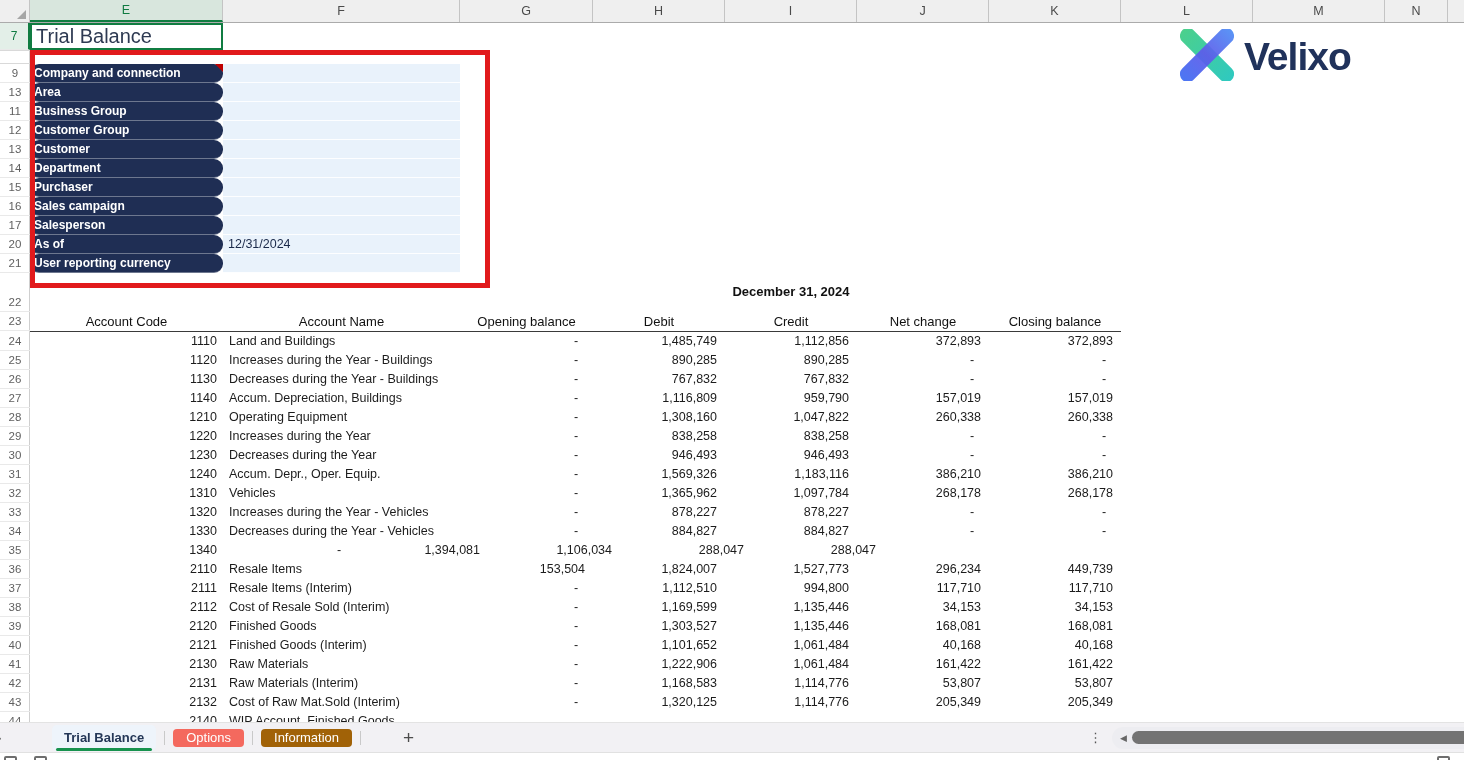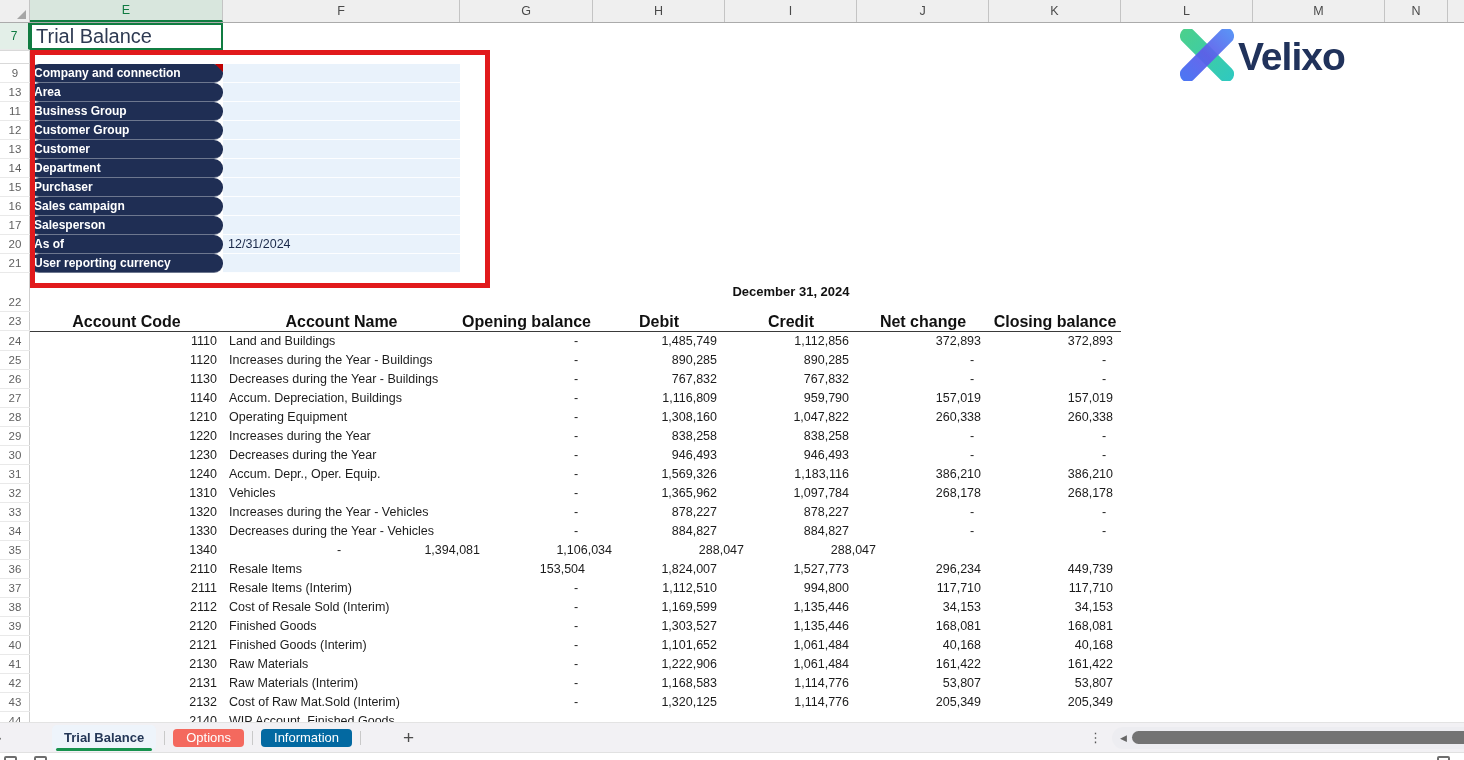--- a/index.html
+++ b/index.html
@@ -51,47 +51,47 @@
     line-height:18px; padding-left:4px; white-space:nowrap; overflow:hidden;
     border-bottom:1px solid rgba(255,255,255,0.35);border-radius:9px; }
   .param-value { width:237px; background:#E9F2FB; color:#1B2A4A; font-size:12.5px;
     line-height:18px; padding-left:5px; border-bottom:1px solid rgba(255,255,255,0.9); }
   .comment-tri { position:absolute; left:215px; top:64px; width:0; height:0; z-index:4;
     border-top:8px solid #C00000; border-left:8px solid transparent; }
   
   .dec-header { position:absolute; left:725px; top:284px; width:132px; height:17px;
     text-align:center; font-weight:bold; font-size:13px; color:#111; }
   .tbl-headrow { position:absolute; left:30px; top:312px; width:1091px; height:19px; display:flex; }
-  .th { font-weight:bold; font-size:16px; color:#111; text-align:center; line-height:19px;
+  .th { font-weight:normal; font-size:13px; color:#111; text-align:center; line-height:19px;
     white-space:nowrap; overflow:hidden; }
   .c-code{width:193px}.c-name{width:237px}.c-g{width:133px}
   .c-h,.c-i,.c-j,.c-k{width:132px}
   .tbl-underline { position:absolute; left:30px; top:331px; width:1091px; height:0;
     border-top:1px solid #3A3A3A; }
   .tbl-body { position:absolute; left:30px; top:332px; width:1091px; }
   .tr { display:flex; height:19px; font-size:12.5px; color:#1C1C1C; line-height:19px; }
   .td-code { text-align:right; padding-right:6px; }
   .td-name { padding-left:6px; white-space:nowrap; overflow:hidden; }
   .td-num { text-align:right; padding-right:8px; white-space:nowrap; }
   
   .logo { position:absolute; left:1180px; top:30px; height:54px; display:flex; align-items:center; }
-  .logo-text { font-size:39px; font-weight:800; color:#20325B; letter-spacing:-1px; margin-left:4px; }
+  .logo-text { font-size:39px; font-weight:800; color:#20325B; letter-spacing:-1px; margin-left:10px; }
   
   .tabbar { position:absolute; left:0; top:722px; width:1464px; height:30px;
     background:#F2F1F4; border-top:1px solid #E3E3E3; display:flex; align-items:center; z-index:10; }
   .tab-nav { position:absolute; left:-4px; top:5px; color:#666; font-size:17px; width:14px; }
   .tab-active { margin-left:52px; position:relative; height:26px; padding:0 12px;
     background:#EEF4FB; border-radius:5px; display:flex; align-items:center;
     font-size:13px; font-weight:bold; color:#243757; }
   .tab-active::after { content:""; position:absolute; left:4px; right:4px; bottom:0;
     height:3px; background:#17924E; border-radius:2px; }
   .tab-colored { height:18px; padding:0 13px; border-radius:4px; display:flex; align-items:center;
     font-size:13px; color:#fff; }
   .tab-options { background:#F4695E; }
-  .tab-information { background:#0369a1; }
+  .tab-information { background:#a16207; }
   .tab-divider { width:1px; height:14px; background:#C9C9C9; margin:0 8px; }
   .tab-add { margin-left:34px; font-size:19px; color:#4C4C4C; line-height:19px; }
   .tab-kebab { margin-left:auto; color:#555; font-size:13px; letter-spacing:0; margin-right:10px; }
   .hscroll { width:352px; height:22px; background:#EDEDF1; border-radius:12px 0 0 12px;
     display:flex; align-items:center; padding-left:8px; }
   .hscroll-arrow { color:#666; font-size:9px; margin-right:5px; }
   .hscroll-thumb { flex:1; height:13px; background:#737373; border-radius:7px 0 0 7px; }
   
   .statusbar { position:absolute; left:0; top:752px; width:1464px; height:8px;
     background:#FFFFFF; border-top:1px solid #E1E1E1; z-index:11; }

